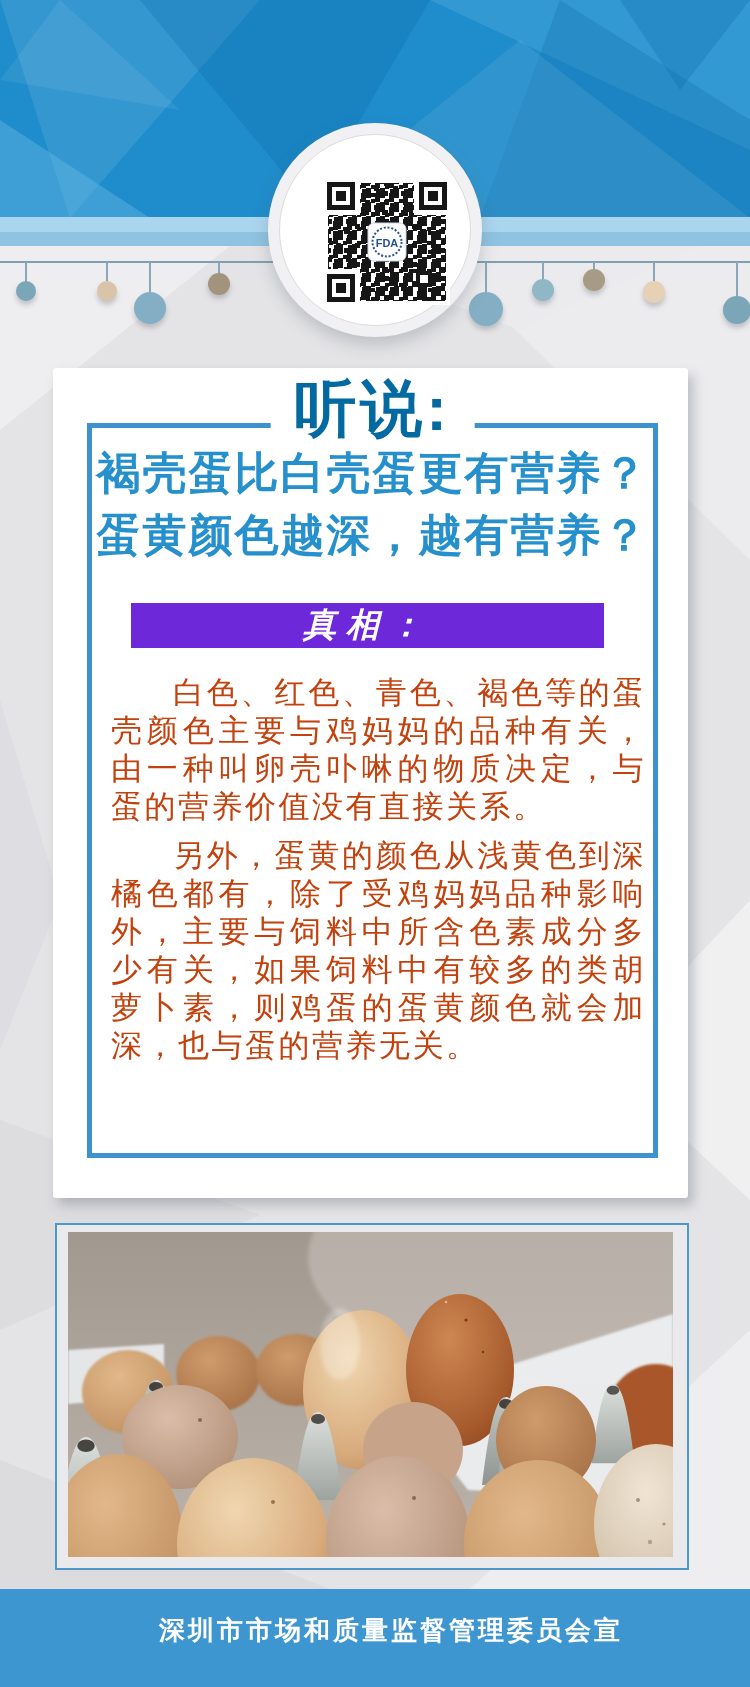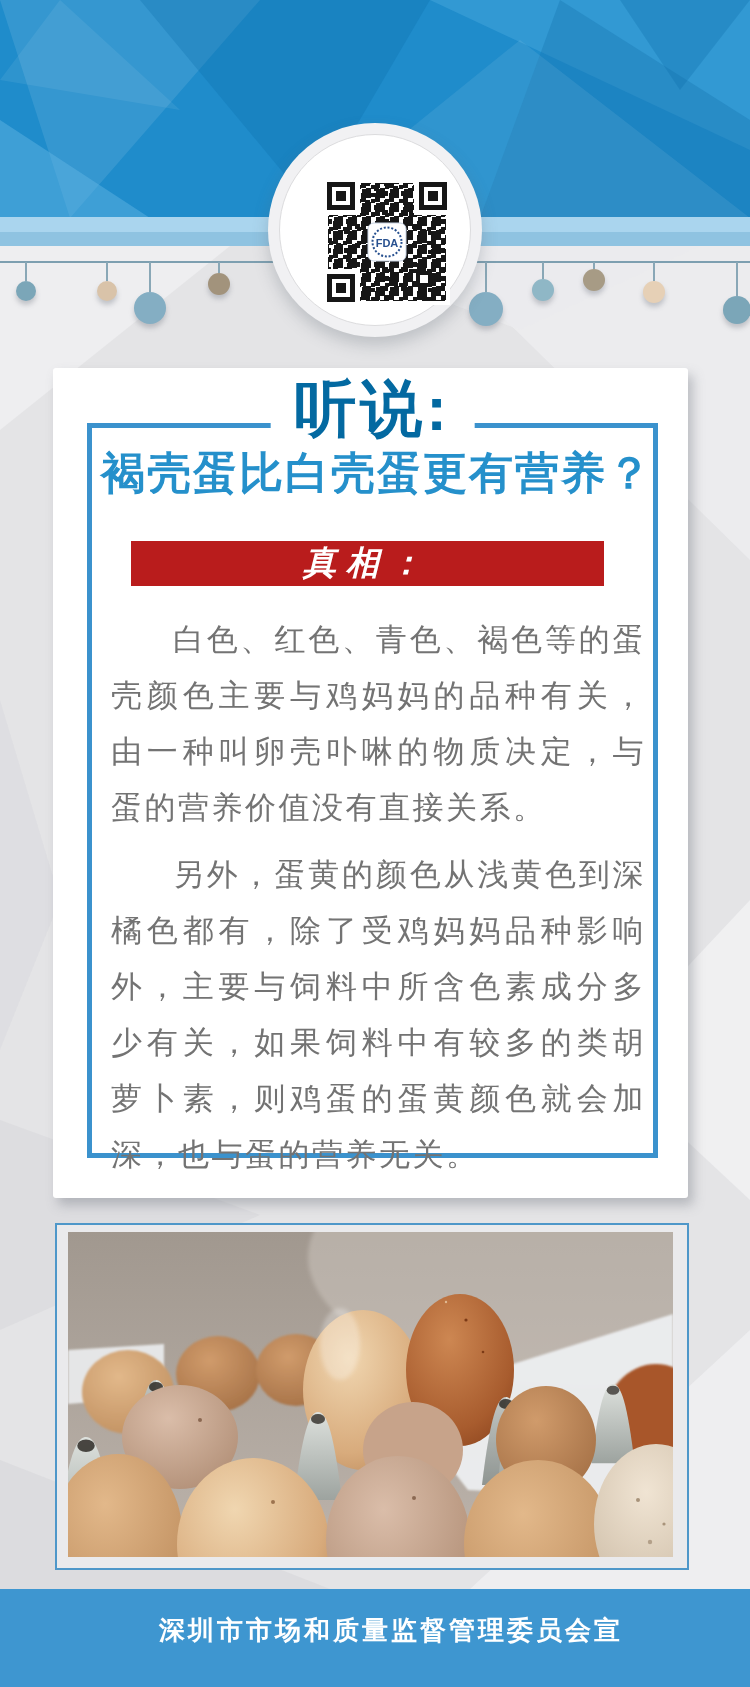--- a/index.html
+++ b/index.html
@@ -37,35 +37,35 @@
   .card-border{
     position:absolute;left:34px;top:55px;width:571px;height:735px;box-sizing:border-box;
     border:5px solid #3b92cd;
   }
   .card-title{
     position:absolute;top:-54px;left:50%;transform:translateX(-50%);
     background:#ffffff;padding:0 24px;white-space:nowrap;
     font-size:62px;line-height:70px;font-weight:900;color:#0369a1;letter-spacing:4px;
   }
   .question{
-    margin:0;text-align:right;font-weight:900;color:#2590cb;
+    margin:0;text-align:center;font-weight:900;color:#2590cb;
     font-size:44px;line-height:62px;letter-spacing:2px;white-space:nowrap;
     text-shadow:1px 2px 0 rgba(255,255,255,.4);
   }
   .q1{padding-top:14px;}
   .truth-bar{
-    margin:37px 0 0 39px;width:473px;height:45px;background:#b91c1c;
+    margin:37px 0 0 39px;width:473px;height:45px;background:#6d28d9;
     display:flex;align-items:center;justify-content:center;
   }
   .truth-bar span{
     color:#ffffff;font-weight:800;font-style:italic;font-size:33px;letter-spacing:10px;
   }
   .body-text{
     margin:26px 10px 0 19px;width:535px;
-    font-size:31px;line-height:56px;letter-spacing:2.5px;color:#737373;
+    font-size:31px;line-height:38px;letter-spacing:2.5px;color:#c2410c;
     text-indent:2em;text-align:justify;
   }
   .body-text + .body-text{margin-top:11px;}
   
   .photo-frame{
     position:absolute;left:55px;top:1223px;width:634px;height:347px;box-sizing:border-box;
     border:2px solid #4e97c9;background:#eaeaec;
   }
   .egg-photo{position:absolute;left:68px;top:1232px;width:605px;height:325px;}
   
@@ -175,20 +175,21 @@
           </g>
         </svg>
       </div>
     </div>
   </div>
 
   <div class="card">
     <div class="card-border">
       <div class="card-title">听说:</div>
       <p class="question q1">褐壳蛋比白壳蛋更有营养？</p>
+      <p class="question q2">蛋黄颜色越深，越有营养？</p>
       <div class="truth-bar">
         <span>真相：</span>
       </div>
       <p class="body-text">白色、红色、青色、褐色等的蛋壳颜色主要与鸡妈妈的品种有关，由一种叫卵壳卟啉的物质决定，与蛋的营养价值没有直接关系。</p>
       <p class="body-text">另外，蛋黄的颜色从浅黄色到深橘色都有，除了受鸡妈妈品种影响外，主要与饲料中所含色素成分多少有关，如果饲料中有较多的类胡萝卜素，则鸡蛋的蛋黄颜色就会加深，也与蛋的营养无关。</p>
     </div>
   </div>
 
   <div class="photo-frame"></div>
   <svg class="egg-photo" viewBox="0 0 605 325" preserveAspectRatio="none">

